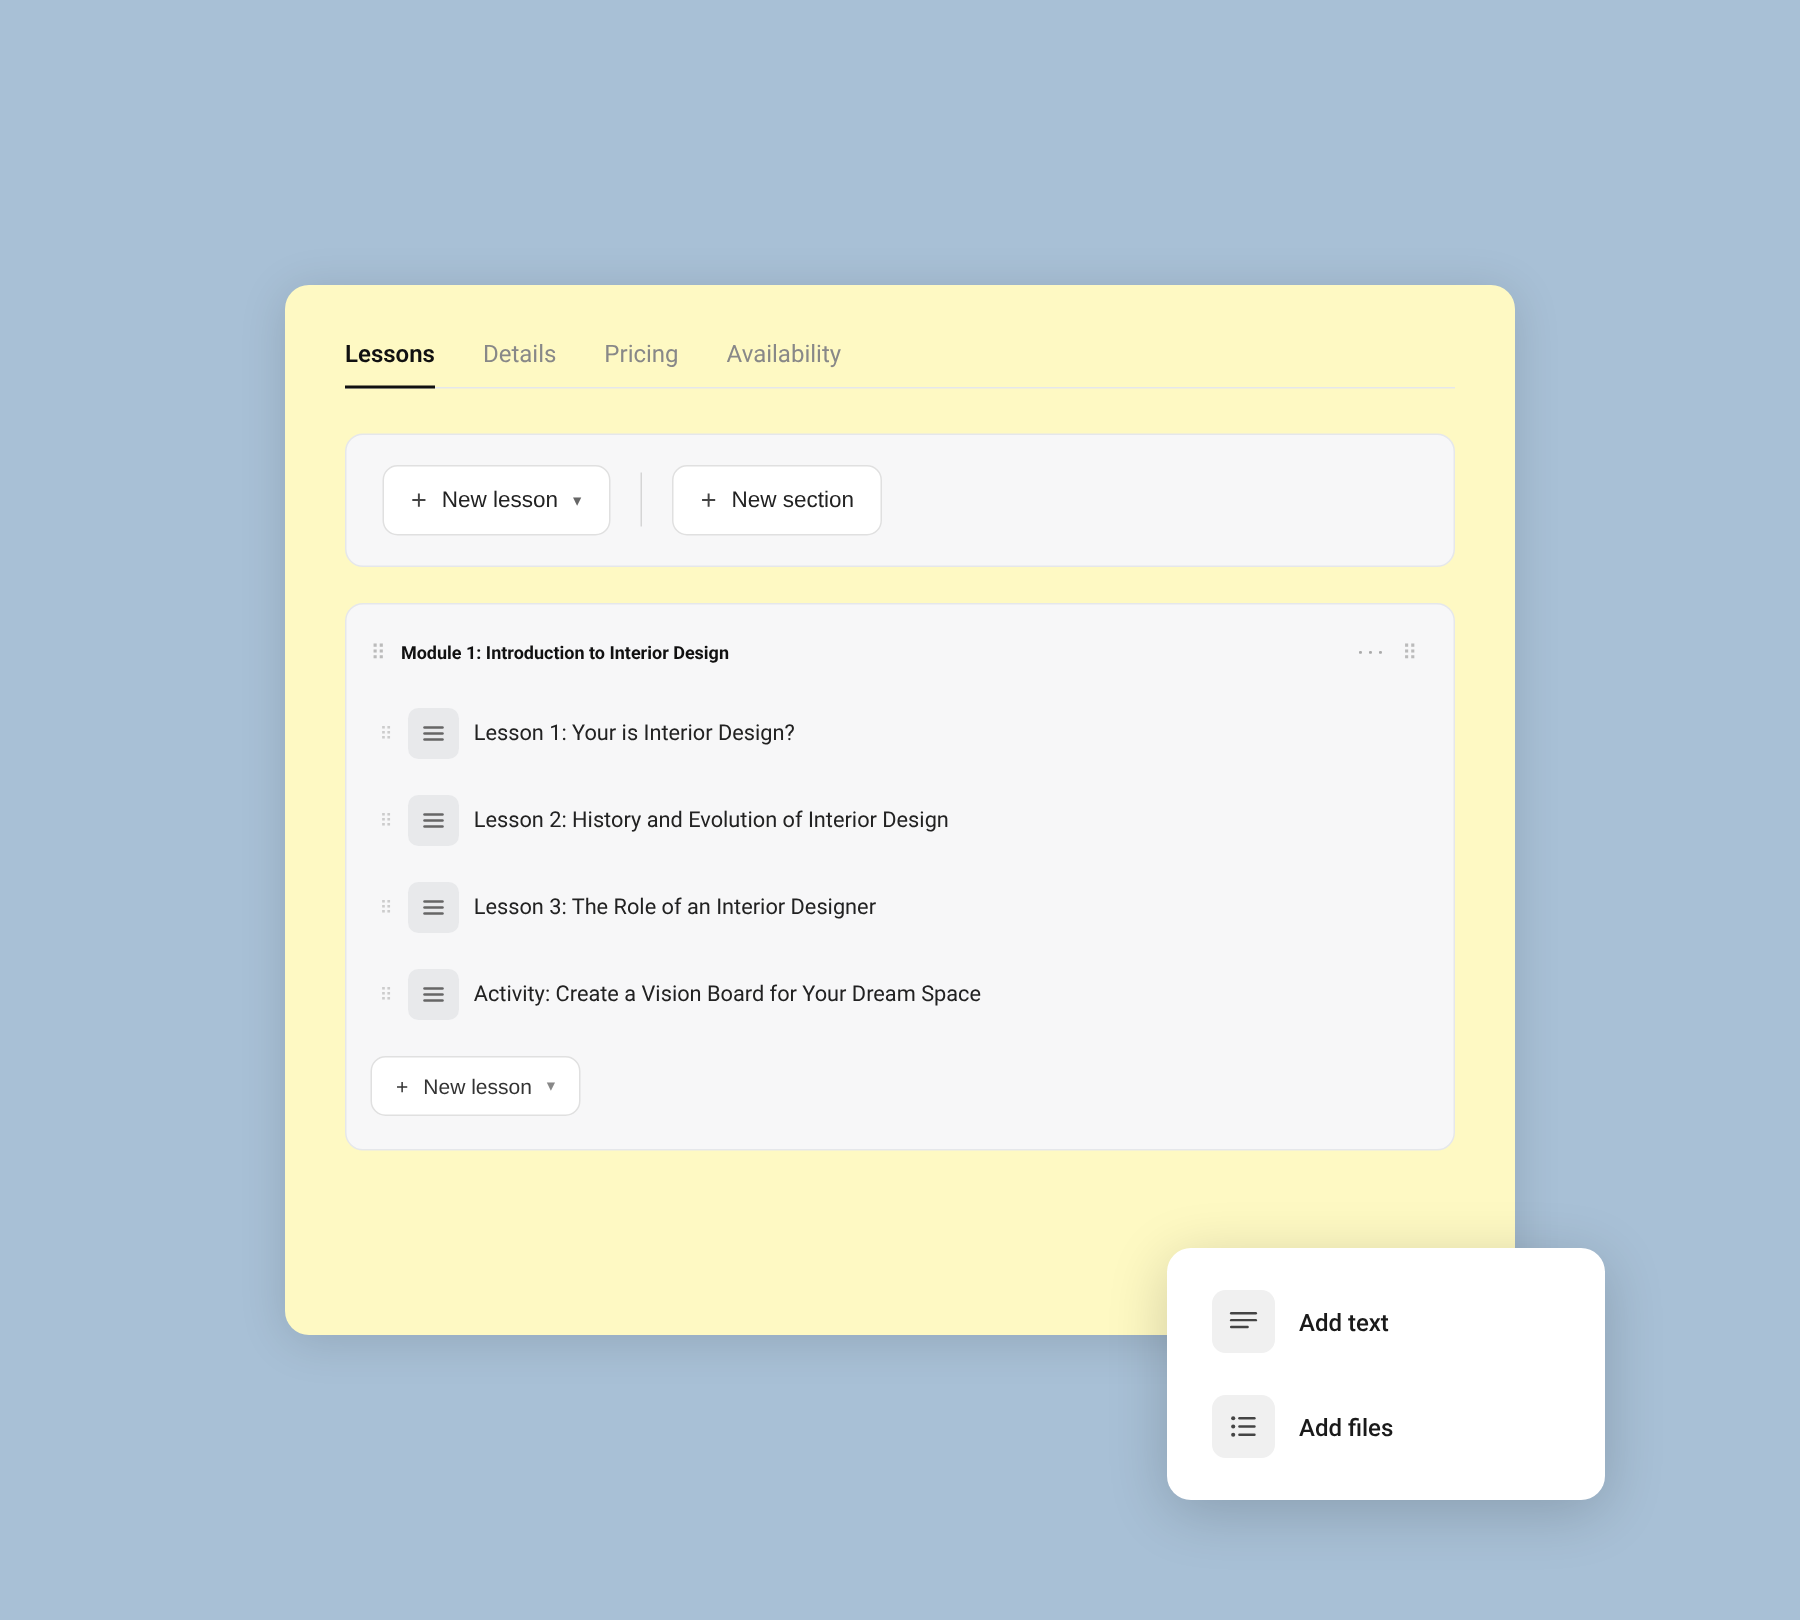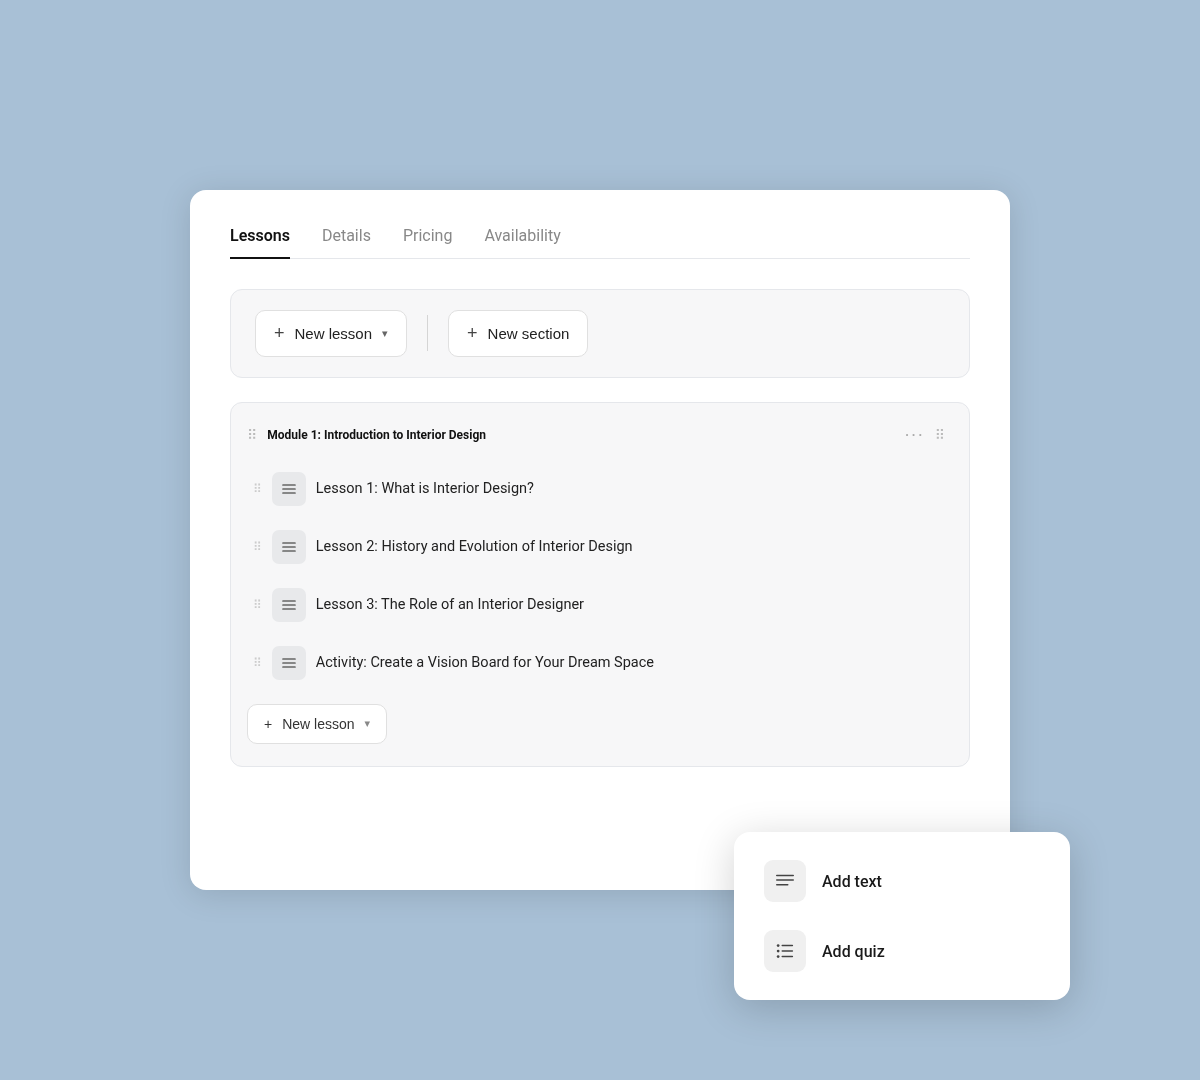--- a/index.html
+++ b/index.html
@@ -9,21 +9,21 @@
       width: 1200px;
       height: 1080px;
       display: flex;
       align-items: center;
       justify-content: center;
       font-family: -apple-system, BlinkMacSystemFont, 'Segoe UI', Roboto, sans-serif;
       position: relative;
     }
 
     .main-card {
-      background: #ffffff;
+      background: #fef9c3;
       border-radius: 16px;
       box-shadow: 0 4px 32px rgba(0,0,0,0.13);
       width: 820px;
       min-height: 700px;
       padding: 36px 40px 52px 40px;
       position: relative;
       z-index: 1;
     }
 
     
@@ -200,21 +200,21 @@
 
     
     .dropdown-popup {
       position: absolute;
       right: 130px;
       bottom: 80px;
       background: #fff;
       border-radius: 16px;
       box-shadow: 0 8px 40px rgba(0,0,0,0.18);
       padding: 16px 20px;
-      width: 336px;
+      width: 292px;
       z-index: 10;
       display: flex;
       flex-direction: column;
       gap: 4px;
     }
 
     .dropdown-item {
       display: flex;
       align-items: center;
       gap: 16px;
@@ -289,21 +289,21 @@
 
       <div class="lesson-row">
         <span class="lesson-drag">⠿</span>
         <div class="lesson-icon-box">
           <svg width="16" height="16" viewBox="0 0 16 16" fill="none" stroke="#666" stroke-width="1.7" stroke-linecap="round">
             <line x1="2" y1="4" x2="14" y2="4"></line>
               <line x1="2" y1="8" x2="14" y2="8"></line>
               <line x1="2" y1="12" x2="14" y2="12"></line>
           </svg>
         </div>
-        <span class="lesson-label">Lesson 1: What is Interior Design?</span>
+        <span class="lesson-label">Lesson 1: Your is Interior Design?</span>
       </div>
 
       <div class="lesson-row">
         <span class="lesson-drag">⠿</span>
         <div class="lesson-icon-box">
           <svg width="16" height="16" viewBox="0 0 16 16" fill="none" stroke="#666" stroke-width="1.7" stroke-linecap="round">
             <line x1="2" y1="4" x2="14" y2="4"></line>
               <line x1="2" y1="8" x2="14" y2="8"></line>
               <line x1="2" y1="12" x2="14" y2="12"></line>
           </svg>
@@ -365,18 +365,18 @@
     <div class="dropdown-icon-box">
       <svg viewBox="0 0 24 24">
         <line x1="9" y1="6" x2="20" y2="6"></line>
         <line x1="9" y1="12" x2="20" y2="12"></line>
         <line x1="9" y1="18" x2="20" y2="18"></line>
         <circle cx="4.5" cy="6" r="1.5" fill="#444" stroke="none"></circle>
         <circle cx="4.5" cy="12" r="1.5" fill="#444" stroke="none"></circle>
         <circle cx="4.5" cy="18" r="1.5" fill="#444" stroke="none"></circle>
       </svg>
     </div>
-    <span>Add quiz</span>
+    <span>Add files</span>
   </div>
 
 
 
 </div>
 
 </body></html>

